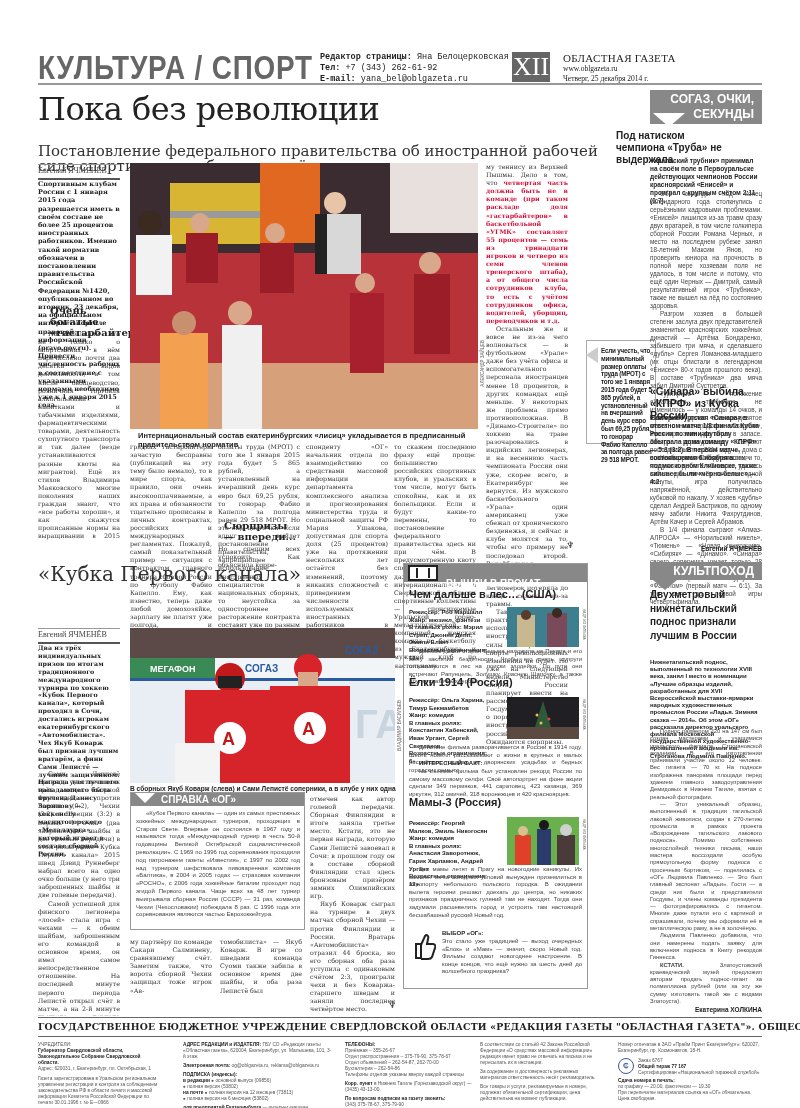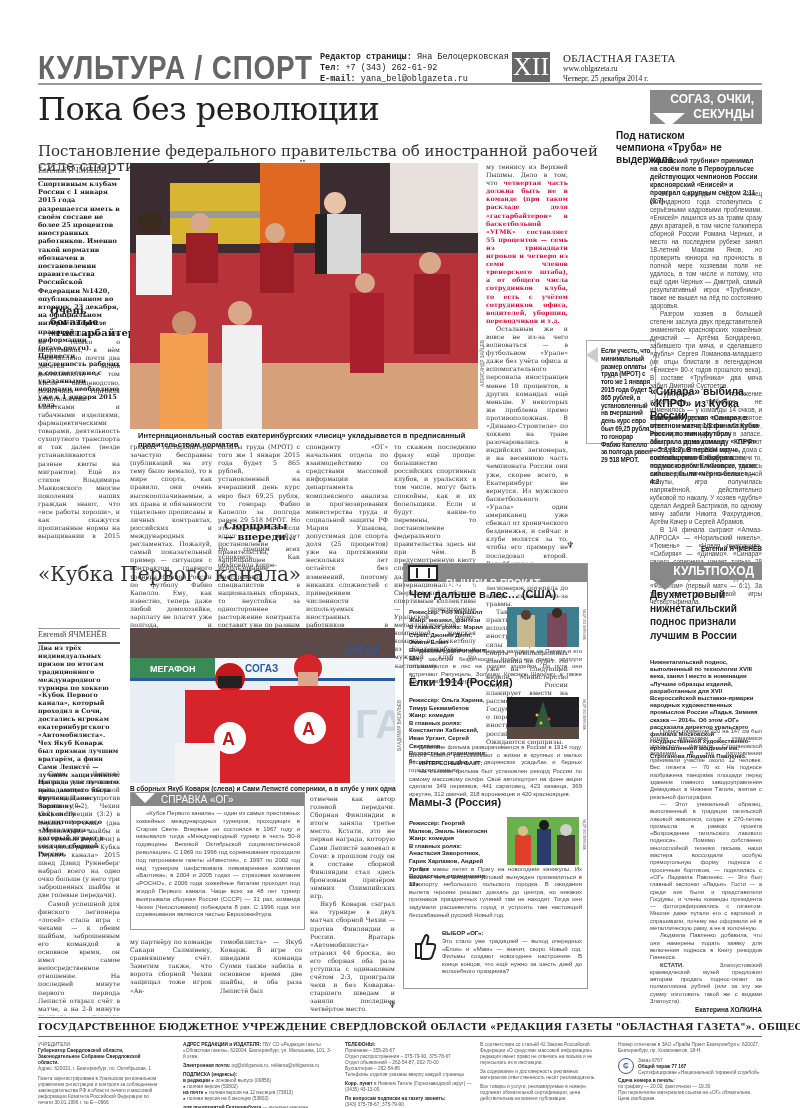--- a/index.html
+++ b/index.html
@@ -211,21 +211,21 @@
     <text x="172" y="107" font-family="Liberation Sans, sans-serif" font-size="18" font-weight="bold" fill="#c21a1a">A</text>
     <text x="225" y="110" font-family="Liberation Sans, sans-serif" font-size="40" font-weight="bold" fill="#c8d4de">ГА</text>
   </svg>
 </div>
 <div class="abs" style="left:397px;top:700px;font-family:'Liberation Sans',sans-serif;font-size:4.5px;color:#666;writing-mode:vertical-rl;transform:rotate(180deg);">ВЛАДИМИР ВАСИЛЬЕВ</div>
 <div class="abs caption" style="left:130px;top:785px;width:268px;font-size:6.6px;">В сборных Якуб Коварж (слева) и Сами Лепистё соперники, а в клубе у них одна задача</div>
 
 <div class="abs" id="spravka-box" style="width:175px;">
   <div style="position:absolute;left:0;top:0;width:173px;height:13px;background:#888;">
     <div style="position:absolute;left:4px;top:0;width:0;height:0;border-left:10px solid transparent;border-right:10px solid transparent;border-top:10px solid #fff;"></div>
-    <div class="sans" style="position:absolute;left:30px;top:0;font-weight:normal;color:#fff;font-size:10px;line-height:13px;text-align:center;">СПРАВКА «ОГ»</div>
+    <div class="sans" style="position:absolute;left:30px;top:0;font-weight:bold;color:#fff;font-size:10px;line-height:13px;text-align:center;">СПРАВКА «ОГ»</div>
   </div>
   <div class="spravka-body" style="position:absolute;left:5px;top:17px;width:164px;">«Кубок Первого канала» — один из самых престижных хоккейных международных турниров, проходящих в Старом Свете. Впервые он состоялся в 1967 году и назывался тогда «Международный турнир в честь 50-й годовщины Великой Октябрьской социалистической революции». С 1969 по 1996 год соревнования проходили под патронажем газеты «Известия», с 1997 по 2002 год над турниром шефствовала пивоваренная компания «Балтика», в 2004 и 2005 годах — страховая компания «РОСНО», с 2006 года хоккейные баталии проходят под эгидой Первого канала. Чаще всех за 48 лет турнир выигрывала сборная России (СССР) — 31 раз, команда Чехии (Чехословакии) побеждала 8 раз. С 1996 года эти соревнования являются частью Еврохоккейтура.</div>
 </div>
 
 <div class="abs body-text" style="left:310px;top:795px;width:85px;">
   <p style="text-indent:0">отмечен как автор голевой передачи. Сборная Финляндии в итоге заняла третье место. Кстати, это не первая награда, которую Сами Лепистё завоевал в Сочи: в прошлом году он в составе сборной Финляндии стал здесь бронзовым призёром зимних Олимпийских игр.</p>
   <p>Якуб Коварж сыграл на турнире в двух матчах сборной Чехии — против Финляндии и России. Вратарь «Автомобилиста» отразил 44 броска, но его сборная оба раза уступила с одинаковым счётом 2:3, проиграли чехи и без Коваржа-старшего шведам и заняли последнее четвёртое место.</p>
 </div>
 <div class="abs body-text" style="left:130px;top:938px;width:82px;">му партнёру по команде Сакари Салминену, сравнявшему счёт. Заметим также, что ворота сборной Чехии защищал тоже игрок «Ав-</div>
 <div class="abs body-text" style="left:220px;top:938px;width:82px;">томобилиста» — Якуб Коварж. В игре со шведами команда Суоми также забила в основное время две шайбы, и оба раза Лепистё был</div>

